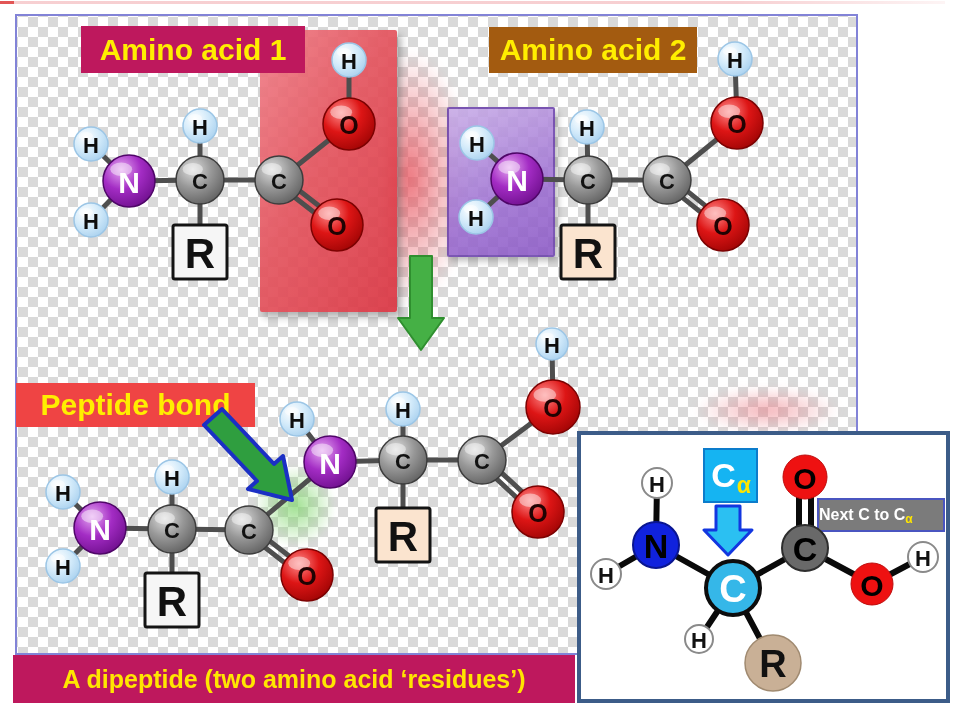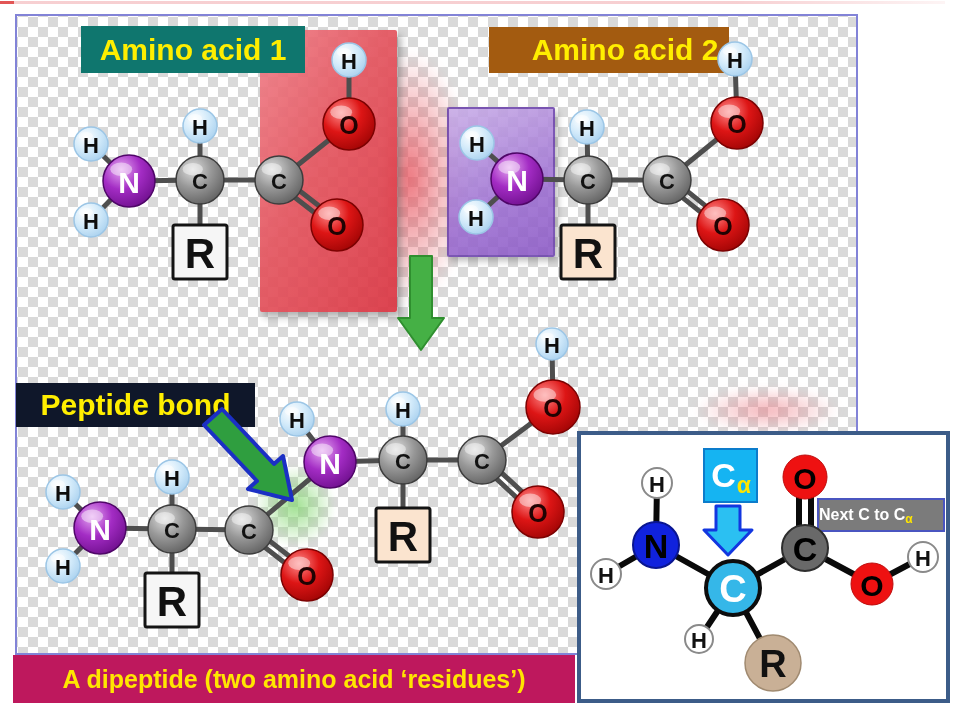--- a/index.html
+++ b/index.html
@@ -48,23 +48,23 @@
   }
   .caption-bar{
     position:absolute;left:13px;top:655px;width:562px;height:48px;z-index:4;
     background:#be185d;color:#ffe600;font-weight:bold;font-size:25px;
     display:flex;align-items:center;justify-content:center;white-space:nowrap;
   }
   .slide-label{
     position:absolute;z-index:5;display:flex;align-items:center;justify-content:center;
     font-weight:bold;color:#ffee00;white-space:nowrap;
   }
-  #lab-amino1{left:81px;top:26px;width:224px;height:47px;background:#0f766e;font-size:30px;}
-  #lab-amino2{left:489px;top:27px;width:208px;height:46px;background:#a35b10;font-size:30px;padding-left:32px;}
-  #lab-peptide{left:16px;top:383px;width:239px;height:44px;background:#0f172a;font-size:30px;}
+  #lab-amino1{left:81px;top:26px;width:224px;height:47px;background:#be185d;font-size:30px;}
+  #lab-amino2{left:489px;top:27px;width:208px;height:46px;background:#a35b10;font-size:30px;}
+  #lab-peptide{left:16px;top:383px;width:239px;height:44px;background:#ef4444;font-size:30px;}
   .calpha-box{
     position:absolute;left:703px;top:448px;width:55px;height:55px;z-index:5;box-sizing:border-box;
     background:#15b4f2;border:2px solid #0c7ccb;display:flex;align-items:center;justify-content:center;
     color:#ffffff;font-weight:bold;font-size:34px;
   }
   .calpha-box .sub{color:#ffe600;font-size:23px;position:relative;top:10px;left:1px;font-weight:bold;}
   .nextc{
     position:absolute;left:817px;top:498px;width:128px;height:34px;z-index:5;box-sizing:border-box;
     background:#7b7b7b;border:2px solid #4a55c0;display:flex;align-items:center;justify-content:flex-start;
     color:#ffffff;font-weight:bold;font-size:16px;white-space:nowrap;

